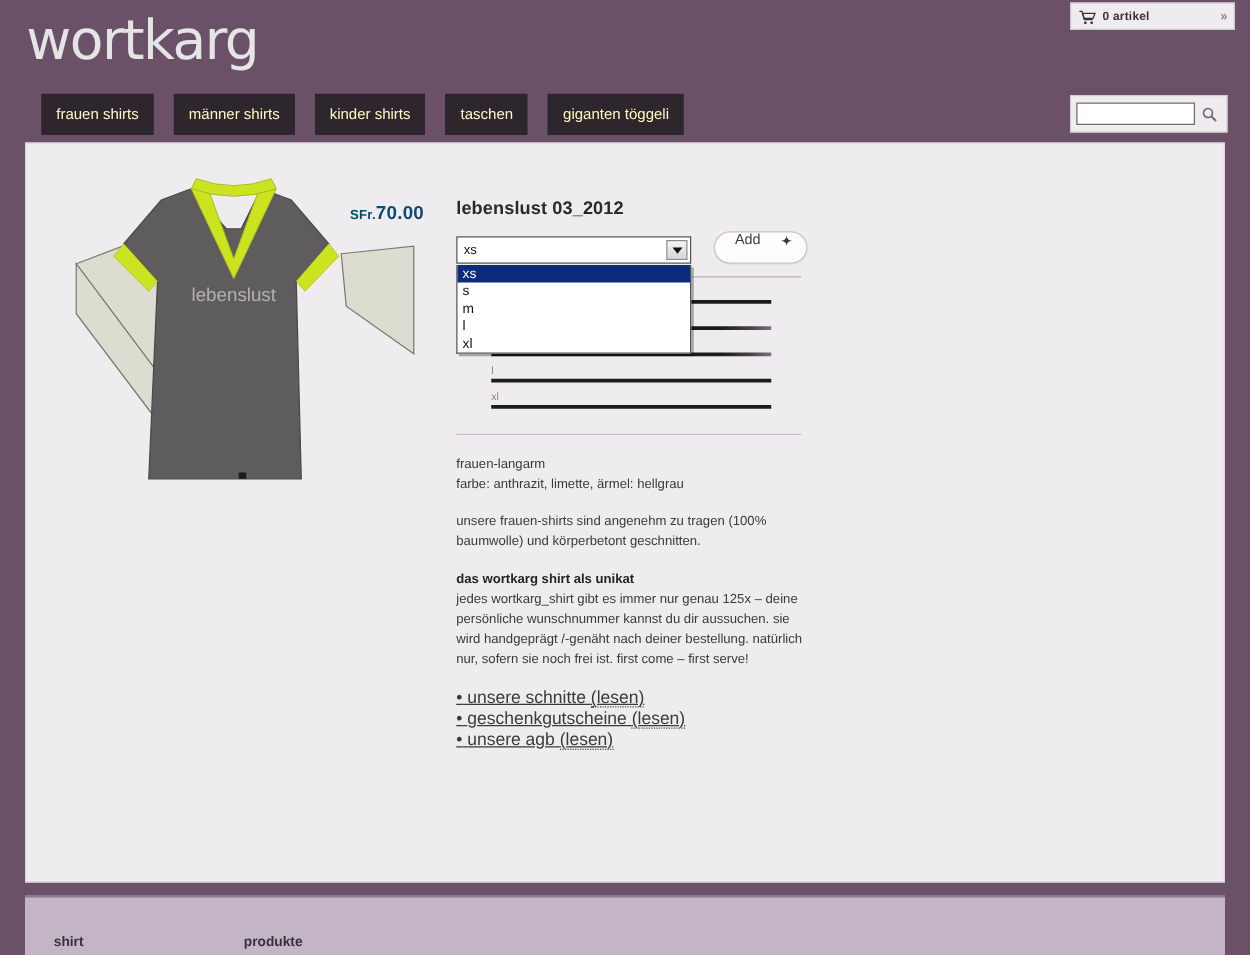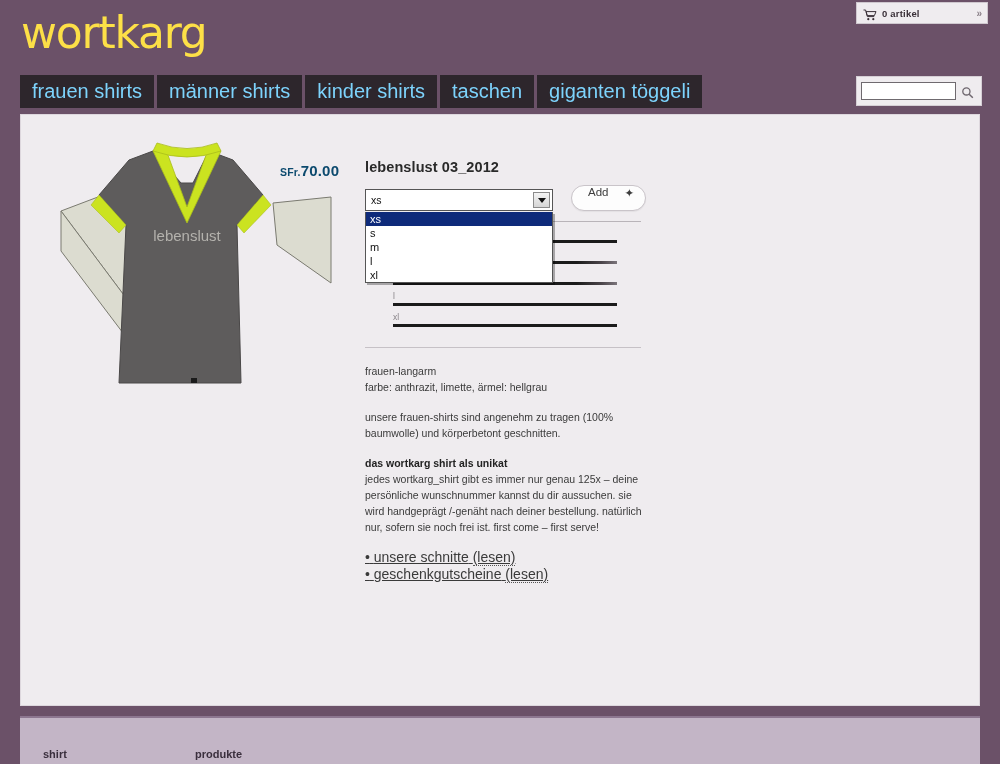--- a/index.html
+++ b/index.html
@@ -18,34 +18,34 @@
     background:#efecef; border:1px solid #cfc8cf;
     display:flex; align-items:center; padding:0 6px; gap:5px;
   }
   .cart-icon{ width:14px; height:12px; position:relative; flex:0 0 auto; }
   .cart-label{ font-size:9.5px; font-weight:bold; color:#3a3038; letter-spacing:.2px; }
   .cart-chevrons{ margin-left:auto; font-size:10px; color:#8b8089; letter-spacing:-1px; font-weight:bold;}
 
   
   .logo{
     position:absolute; left:21px; top:11px;
-    font-size:44px; color:#fde047; letter-spacing:-1.2px;
+    font-size:44px; color:#e5e5e5; letter-spacing:-1.2px;
     font-family:"DejaVu Sans", sans-serif; font-weight:400;
     line-height:1;
   }
 
   
   .nav{
     position:absolute; left:20px; top:75px; height:33px;
     display:flex; gap:3px;
   }
   .nav-item{
-    background:#2d262c; color:#7dd3fc;
-    font-size:20px; line-height:33px;
-    padding:0 12px; white-space:nowrap; cursor:pointer;
+    background:#2d262c; color:#fef9c3;
+    font-size:12px; line-height:33px;
+    padding:0 12px; white-space:nowrap; cursor:pointer;margin-left:13px;
   }
 
   
   .search-box{
     position:absolute; left:856px; top:76px; width:126px; height:30px;
     background:#efecef; border:1px solid #d5cfd5;
     display:flex; align-items:center; padding:0 4px;
   }
   .search-input{
     width:95px; height:18px; background:#ffffff;
@@ -274,20 +274,25 @@
         <li>
           <span>•</span>
           <span>unsere schnitte</span>
           <span class="lesen">(lesen)</span>
         </li>
         <li>
           <span>•</span>
           <span>geschenkgutscheine</span>
           <span class="lesen">(lesen)</span>
         </li>
+        <li>
+          <span>•</span>
+          <span>unsere agb</span>
+          <span class="lesen">(lesen)</span>
+        </li>
       </ul>
     </div>
   </div>
 </div>
 
 <div class="footer">
   <div class="f-col f-seiten">shirt</div>
   <div class="f-col f-produkte">produkte</div>
 </div>
 

